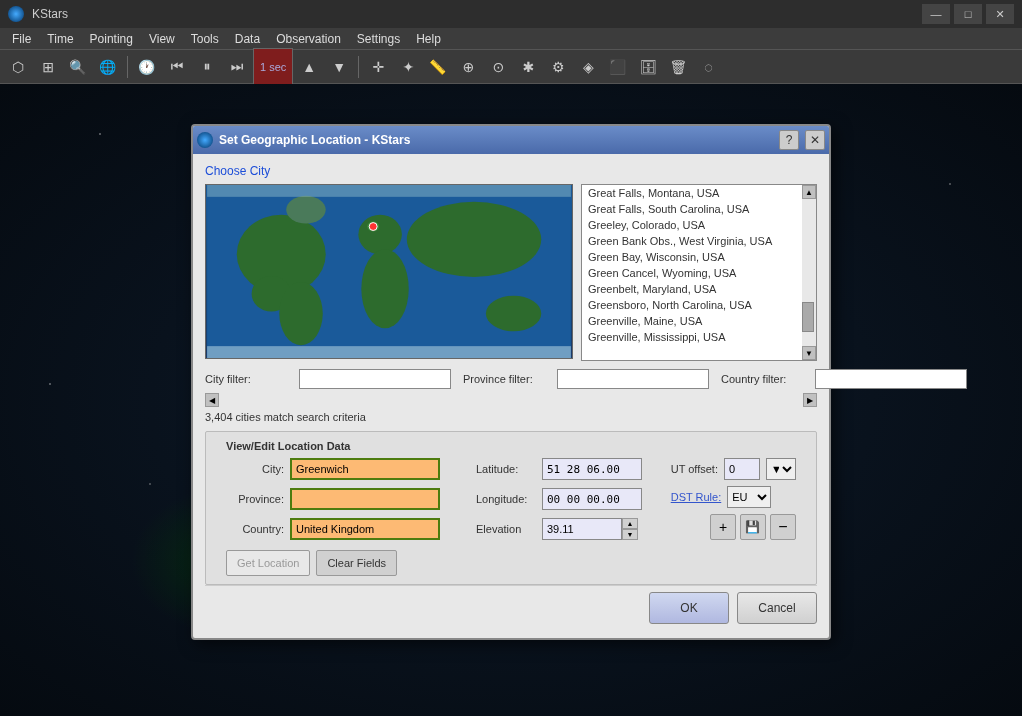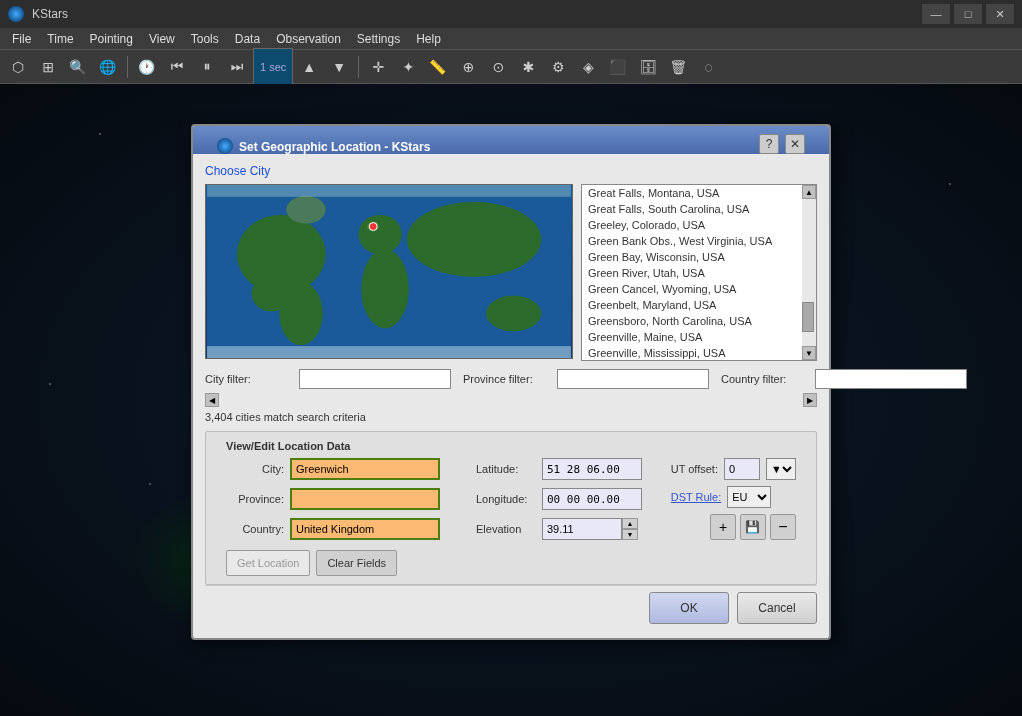--- a/index.html
+++ b/index.html
@@ -79,21 +79,21 @@
       display: flex; align-items: center; justify-content: center;
       font-size: 14px;
       border-radius: 2px;
     }
     .toolbar-separator {
       width: 1px; height: 22px;
       background: #666;
       margin: 0 3px;
     }
     .toolbar-time-box {
-      background: #0c4a6e;
+      background: #7f1d1d;
       border: 1px solid #666;
       color: #aad;
       padding: 12px 6px;
       font-size: 11px;
     }
 
     
     .statusbar {
       background: #2a2a2a;
       height: 20px;
@@ -153,22 +153,22 @@
       background: #e8e8e8;
       border: 2px solid #888;
       border-radius: 4px;
       width: 640px;
       box-shadow: 4px 4px 16px rgba(0,0,0,0.6);
     }
     .dialog-titlebar {
       background: linear-gradient(to bottom, #6a8cc8, #4a6aaa);
       height: 28px;
       display: flex;
-      align-items: flex-end;
-      padding: 0 24px;
+      align-items: center;
+      padding: 0 4px;
       border-radius: 2px 2px 0 0;
       gap: 6px;
     }
     .dialog-titlebar-icon {
       width: 16px; height: 16px;
       background: radial-gradient(circle, #4af, #036);
       border-radius: 50%;
     }
     .dialog-titlebar-title {
       flex: 1;
@@ -470,21 +470,20 @@
           </div>
         </div>
 
         <div style="flex:1; position:relative; border:1px solid #888; background:white;">
           <div class="city-list">
             <div class="city-list-item">Great Falls, Montana, USA</div>
             <div class="city-list-item">Great Falls, South Carolina, USA</div>
             <div class="city-list-item">Greeley, Colorado, USA</div>
             <div class="city-list-item">Green Bank Obs., West Virginia, USA</div>
             <div class="city-list-item">Green Bay, Wisconsin, USA</div>
-            <div class="city-list-item">Green River, Utah, USA</div>
             <div class="city-list-item">Green Cancel, Wyoming, USA</div>
             <div class="city-list-item">Greenbelt, Maryland, USA</div>
             <div class="city-list-item">Greensboro, North Carolina, USA</div>
             <div class="city-list-item">Greenville, Maine, USA</div>
             <div class="city-list-item">Greenville, Mississippi, USA</div>
 
           </div>
 
           <div style="position:absolute; right:0; top:0; width:14px; height:175px; background:#d0d0d0; display:flex; flex-direction:column;">
             <div style="width:14px;height:14px;background:#c0c0c0;border:1px solid #999;display:flex;align-items:center;justify-content:center;font-size:8px;cursor:pointer;">▲</div>

